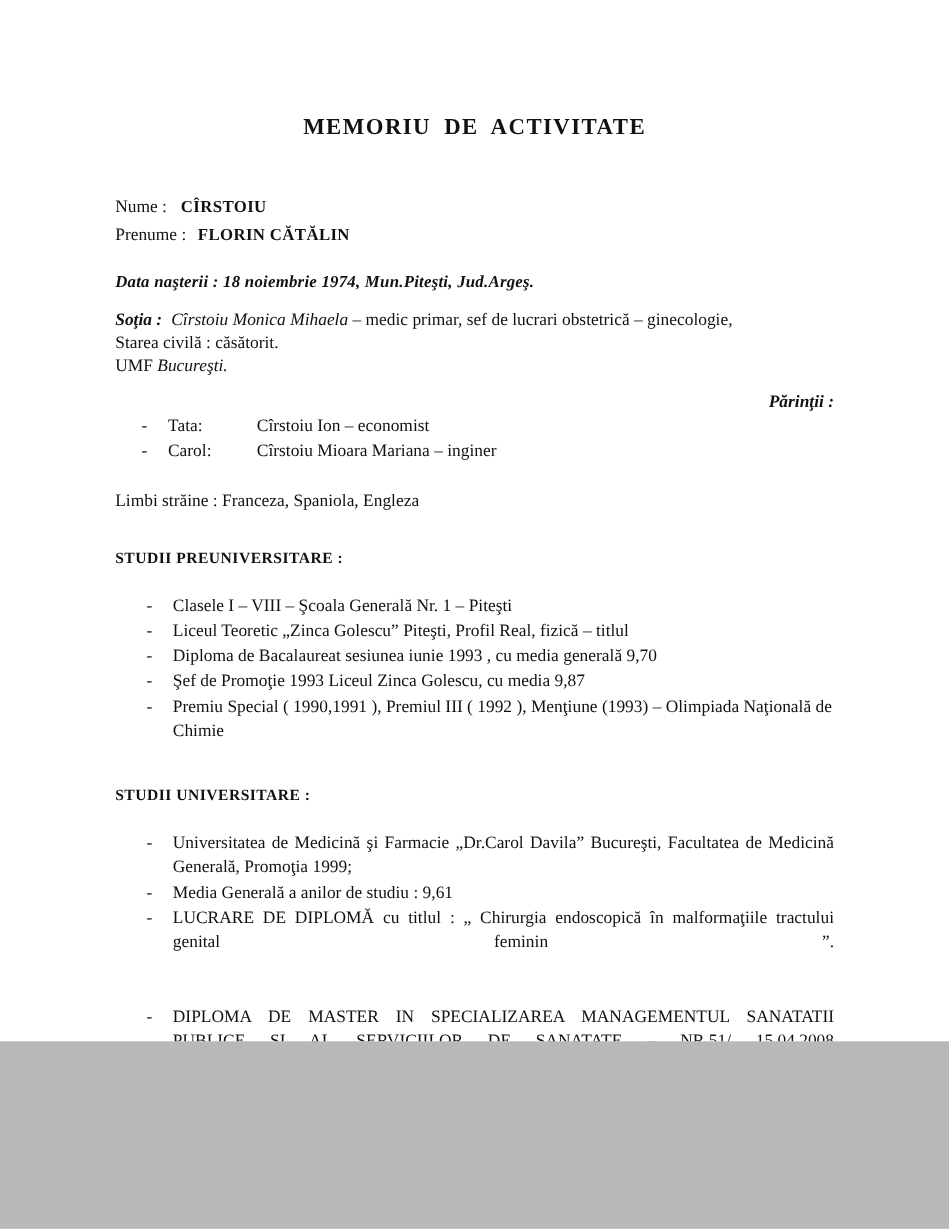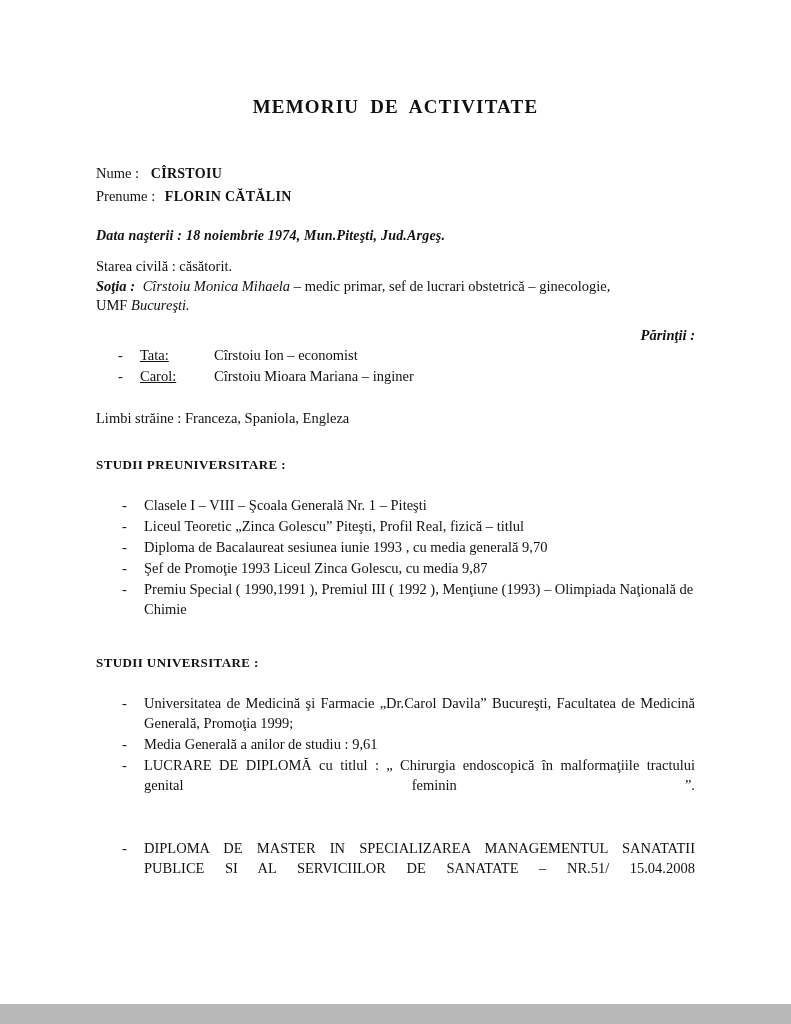--- a/index.html
+++ b/index.html
@@ -2,21 +2,21 @@
 <html><head>
 <meta charset="utf-8">
 <style>
   html, body {
     margin: 0;
     padding: 0;
     background: #b8b8b8;
   }
   .page {
     width: 791px;
-    height: 1004px;
+    height: 868px;
     background: #ffffff;
     margin: 0 auto;
     position: relative;
     box-sizing: border-box;
     padding: 86px 96px 0 96px;
     font-family: "Liberation Serif", serif;
     color: #111111;
     overflow: hidden;
   }
   .doc-title {
@@ -81,21 +81,20 @@
   }
   ul.dashlist.wide > li {
     padding-left: 48px;
   }
   ul.dashlist.wide > li::before {
     left: 26px;
   }
   .sub-ind {
     display: inline-block;
     min-width: 74px;
-    text-decoration: underline;
   }
   .justify {
     text-align: justify;
   }
   .just-spread {
     text-align: justify;
   }
   .just-spread::after {
     content: "";
     display: inline-block;
@@ -124,26 +123,26 @@
       <span class="name-bold" style="margin-left:6px;">FLORIN CĂTĂLIN</span>
     </div>
   </div>
 
   <div class="gap-md"></div>
 
   <div class="birth">Data naşterii : 18 noiembrie 1974, Mun.Piteşti, Jud.Argeş.</div>
 
   <div class="gap-sm"></div>
 
-  <div class="line">Starea civilă : căsătorit.</div>
-
   <div class="line" style="margin-top:1px;">
     <span class="italic bold">Soţia :</span>
     <span class="italic" style="margin-left:4px;">Cîrstoiu Monica Mihaela</span><span> – medic  primar, sef de lucrari obstetrică – ginecologie,</span>
   </div>
+
+  <div class="line">Starea civilă : căsătorit.</div>
   <div class="line">
     <span>UMF </span><span class="italic">Bucureşti.</span>
   </div>
 
   <div class="line italic bold" style="margin-top:11px;text-align:right;">Părinţii :</div>
 
   <ul class="dashlist parinti-list">
     <li>
       <span class="sub-ind">Tata:</span><span>Cîrstoiu Ion – economist</span>
     </li>

